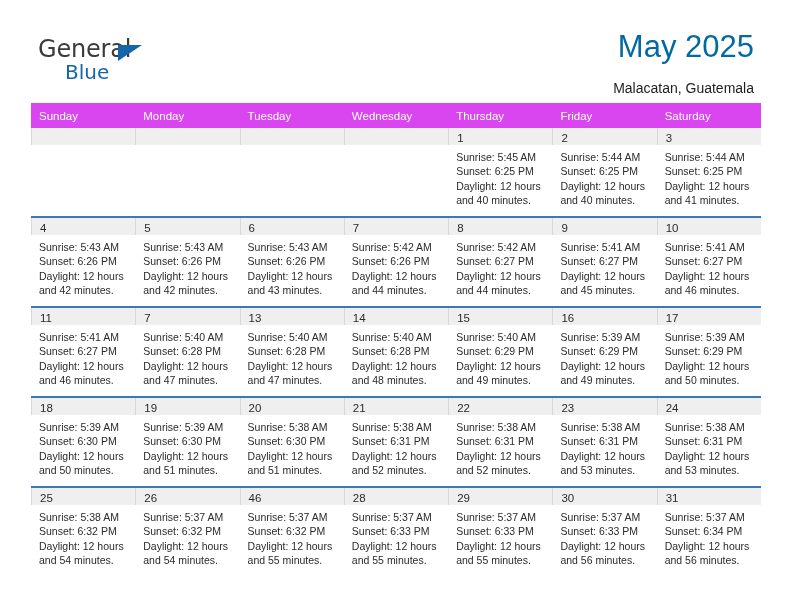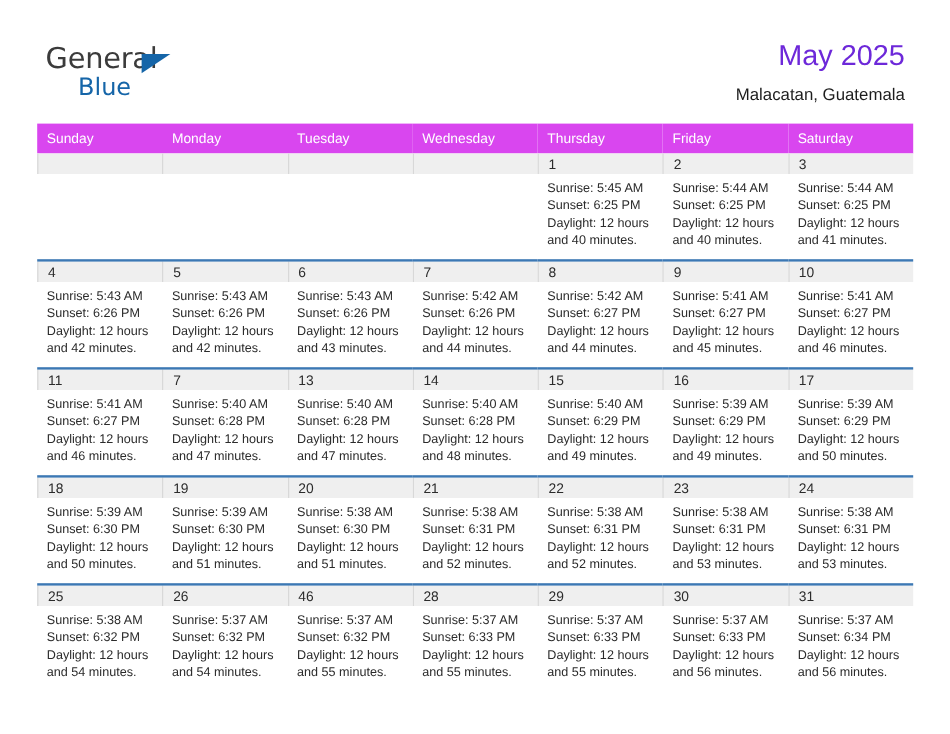--- a/index.html
+++ b/index.html
@@ -67,28 +67,28 @@
     line-height: 26px;
   }
 
   .title-block {
     position: absolute;
     right: 38px;
     top: 30px;
     text-align: right;
   }
   .cal-title {
-    font-size: 24px;
-    color: #6d28d9;
+    font-size: 31px;
+    color: #0369a1;
     font-weight: 400;
     line-height: 34px;
     white-space: nowrap;
   }
   .cal-subtitle {
-    margin-top: 5px;
+    margin-top: 15px;
     font-size: 14px;
     color: #1d1d1d;
     font-weight: 400;
     line-height: 18px;
     white-space: nowrap;
   }
 
   
   .calendar {
     position: absolute;

